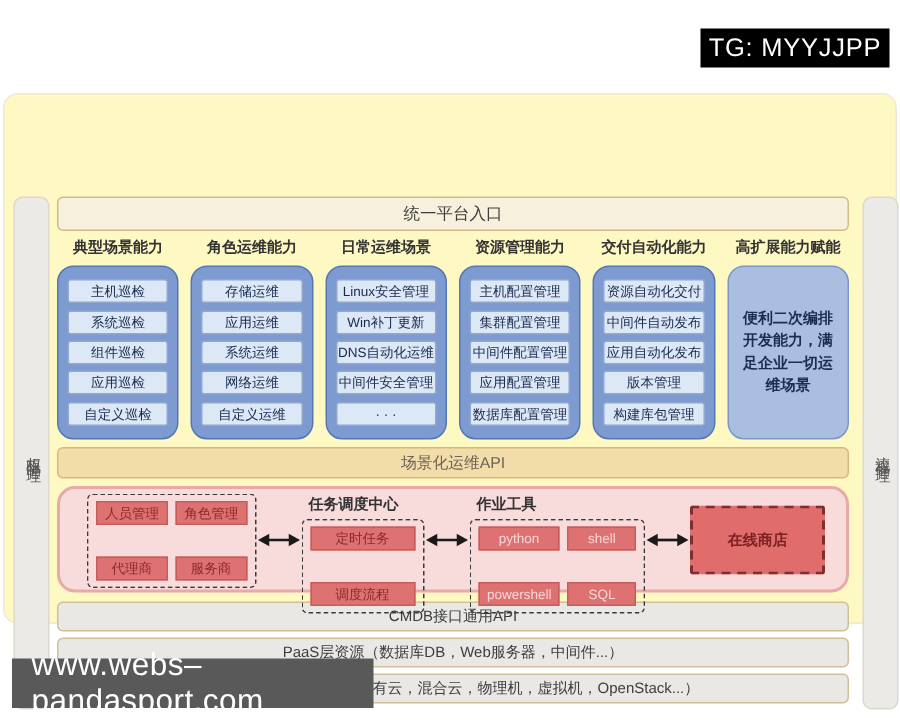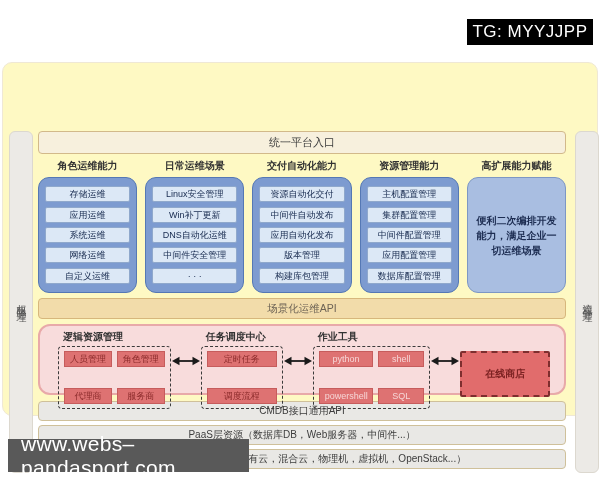--- a/index.html
+++ b/index.html
@@ -91,21 +91,21 @@
   .group-box.stack { grid-template-columns:auto; }
   .red-btn {
     background:#de7272; border:1px solid #c65c5c;
     font-size:9px; line-height:14px; height:16px; min-width:46px;
     text-align:center; color:#8a2a2a; padding:0 5px; white-space:nowrap;
   }
   .group-light .red-btn { color:#f6d6d6; }
   .stack .red-btn { min-width:70px; }
   .harrow { margin-top:24px; flex:none; }
   .store {
-    margin-top:22px; width:90px; height:46px;
+    margin-top:8px; width:90px; height:46px;
     background:#e16c6c; border:2px dashed #7e2e2e; border-radius:2px;
     display:flex; align-items:center; justify-content:center;
     font-size:10px; font-weight:bold; color:#7c2222; white-space:nowrap;
   }
 
   
   .gray-bar {
     margin-top:4px; height:20px;
     background:#e9e8e5; border:1px solid #cfc09a; border-radius:4px;
     display:flex; align-items:center; justify-content:center;
@@ -121,20 +121,30 @@
 <div class="diagram">
 
   <div class="rail rail-left">权限管理</div>
   <div class="rail rail-right">流程管理</div>
 
   <div class="content">
 
     <div class="top-bar">统一平台入口</div>
 
     <div class="columns">
+        <div class="col">
+          <div class="col-header">典型场景能力</div>
+          <div class="col-box">
+            <div class="col-item">主机巡检</div>
+            <div class="col-item">系统巡检</div>
+            <div class="col-item">组件巡检</div>
+            <div class="col-item">应用巡检</div>
+            <div class="col-item">自定义巡检</div>
+          </div>
+        </div>
         <div class="col">
           <div class="col-header">角色运维能力</div>
           <div class="col-box">
             <div class="col-item">存储运维</div>
             <div class="col-item">应用运维</div>
             <div class="col-item">系统运维</div>
             <div class="col-item">网络运维</div>
             <div class="col-item">自定义运维</div>
           </div>
         </div>
@@ -142,50 +152,49 @@
           <div class="col-header">日常运维场景</div>
           <div class="col-box">
             <div class="col-item">Linux安全管理</div>
             <div class="col-item">Win补丁更新</div>
             <div class="col-item">DNS自动化运维</div>
             <div class="col-item">中间件安全管理</div>
             <div class="col-item">· · ·</div>
           </div>
         </div>
         <div class="col">
+          <div class="col-header">资源管理能力</div>
+          <div class="col-box">
+            <div class="col-item">主机配置管理</div>
+            <div class="col-item">集群配置管理</div>
+            <div class="col-item">中间件配置管理</div>
+            <div class="col-item">应用配置管理</div>
+            <div class="col-item">数据库配置管理</div>
+          </div>
+        </div>
+        <div class="col">
           <div class="col-header">交付自动化能力</div>
           <div class="col-box">
             <div class="col-item">资源自动化交付</div>
             <div class="col-item">中间件自动发布</div>
             <div class="col-item">应用自动化发布</div>
             <div class="col-item">版本管理</div>
             <div class="col-item">构建库包管理</div>
           </div>
         </div>
         <div class="col">
-          <div class="col-header">资源管理能力</div>
-          <div class="col-box">
-            <div class="col-item">主机配置管理</div>
-            <div class="col-item">集群配置管理</div>
-            <div class="col-item">中间件配置管理</div>
-            <div class="col-item">应用配置管理</div>
-            <div class="col-item">数据库配置管理</div>
-          </div>
-        </div>
-        <div class="col">
           <div class="col-header">高扩展能力赋能</div>
           <div class="col-box col-box-note">便利二次编排开发能力，满足企业一切运维场景</div>
         </div>
       </div>
 
     <div class="api-bar">场景化运维API</div>
 
     <div class="middle">
         <div class="group">
-          <div class="group-title">逻辑资源管理</div>
           <div class="group-box grid">
             <div class="red-btn">人员管理</div>
             <div class="red-btn">角色管理</div>
             <div class="red-btn">代理商</div>
             <div class="red-btn">服务商</div>
           </div>
         </div>
         <div class="harrow"><svg width="30" height="12" viewBox="0 0 30 12">
             <path d="M5 6 H25" stroke="#1a1a1a" stroke-width="1.8"></path>
             <path d="M8.5 1.8 L1 6 L8.5 10.2 Z" fill="#1a1a1a"></path>

